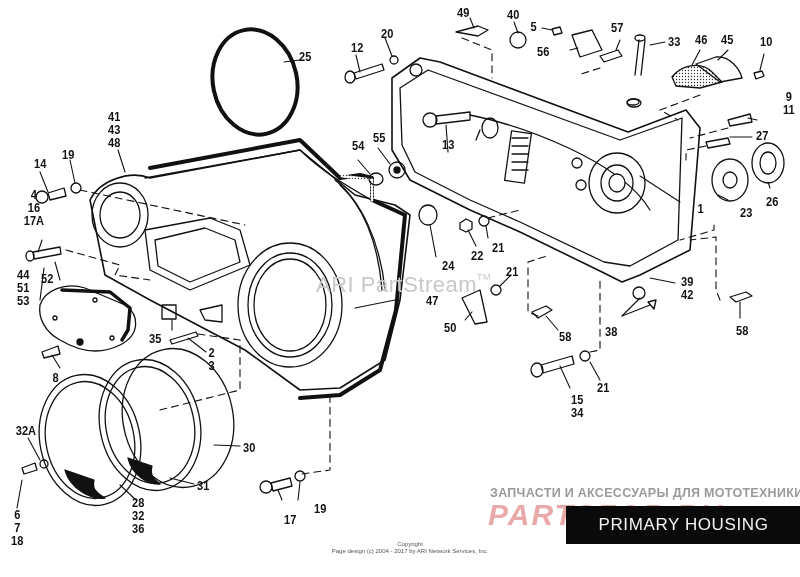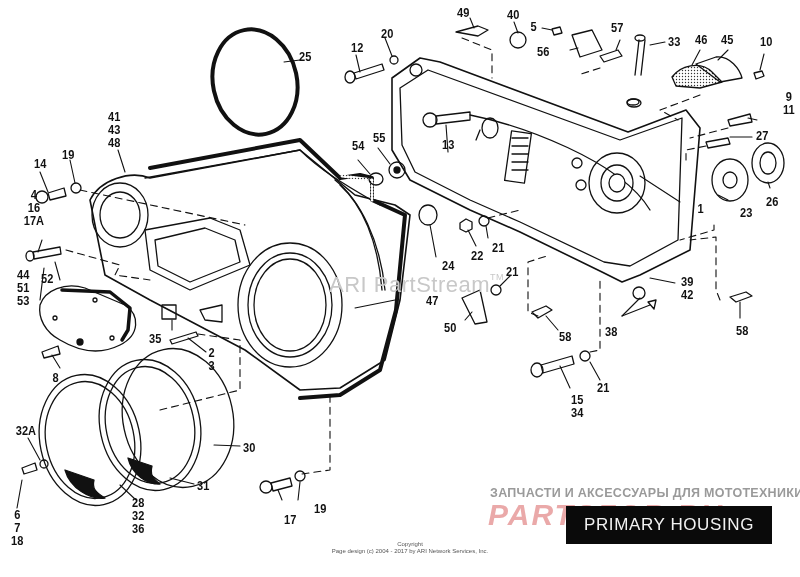--- a/index.html
+++ b/index.html
@@ -1,24 +1,24 @@
 <!DOCTYPE html>
 <html><head>
 <meta charset="utf-8">
 <style>
   html,body{margin:0;padding:0;background:#fff;}
   body{width:800px;height:577px;position:relative;overflow:hidden;font-family:"Liberation Sans",sans-serif;}
   #diagram{position:absolute;left:0;top:0;width:800px;height:577px;}
   .lbl{position:absolute;font-family:"Liberation Sans",sans-serif;font-weight:bold;font-size:13px;color:#111;line-height:13px;text-align:center;transform:scaleX(0.85);transform-origin:center top;white-space:nowrap;}
   .lbl span{display:block;}
-  .wm{position:absolute;left:329px;top:272px;font-size:22px;color:#c8c8c8;letter-spacing:0.5px;}
+  .wm{position:absolute;left:316px;top:272px;font-size:22px;color:#c8c8c8;letter-spacing:0.5px;}
   .wm sup{font-size:9px;vertical-align:top;}
   .ru-text{position:absolute;left:490px;top:486px;font-size:12.5px;font-weight:bold;color:#9a9a9a;letter-spacing:0.3px;white-space:nowrap;}
   .ru-brand{position:absolute;left:488px;top:498px;font-size:30px;font-weight:bold;font-style:italic;color:#e8a0a0;letter-spacing:2px;opacity:0.9;white-space:nowrap;}
-  .title-box{position:absolute;left:566px;top:506px;width:206px;height:38px;background:#0a0a0a;color:#f2f2f2;font-size:17px;letter-spacing:0.6px;display:flex;align-items:center;justify-content:center;}
+  .title-box{position:absolute;left:566px;top:506px;width:235px;height:38px;background:#0a0a0a;color:#f2f2f2;font-size:17px;letter-spacing:0.6px;display:flex;align-items:center;justify-content:center;}
   .copyright{position:absolute;left:300px;top:541px;width:220px;text-align:center;font-size:6px;color:#555;line-height:7px;}
 </style>
 </head>
 <body>
 
 <svg id="diagram" viewBox="0 0 800 577" xmlns="http://www.w3.org/2000/svg">
   <defs>
     <pattern id="dots" width="3" height="3" patternUnits="userSpaceOnUse">
       <rect width="3" height="3" fill="#fff"></rect>
       <circle cx="1.5" cy="1.5" r="0.7" fill="#333"></circle>

